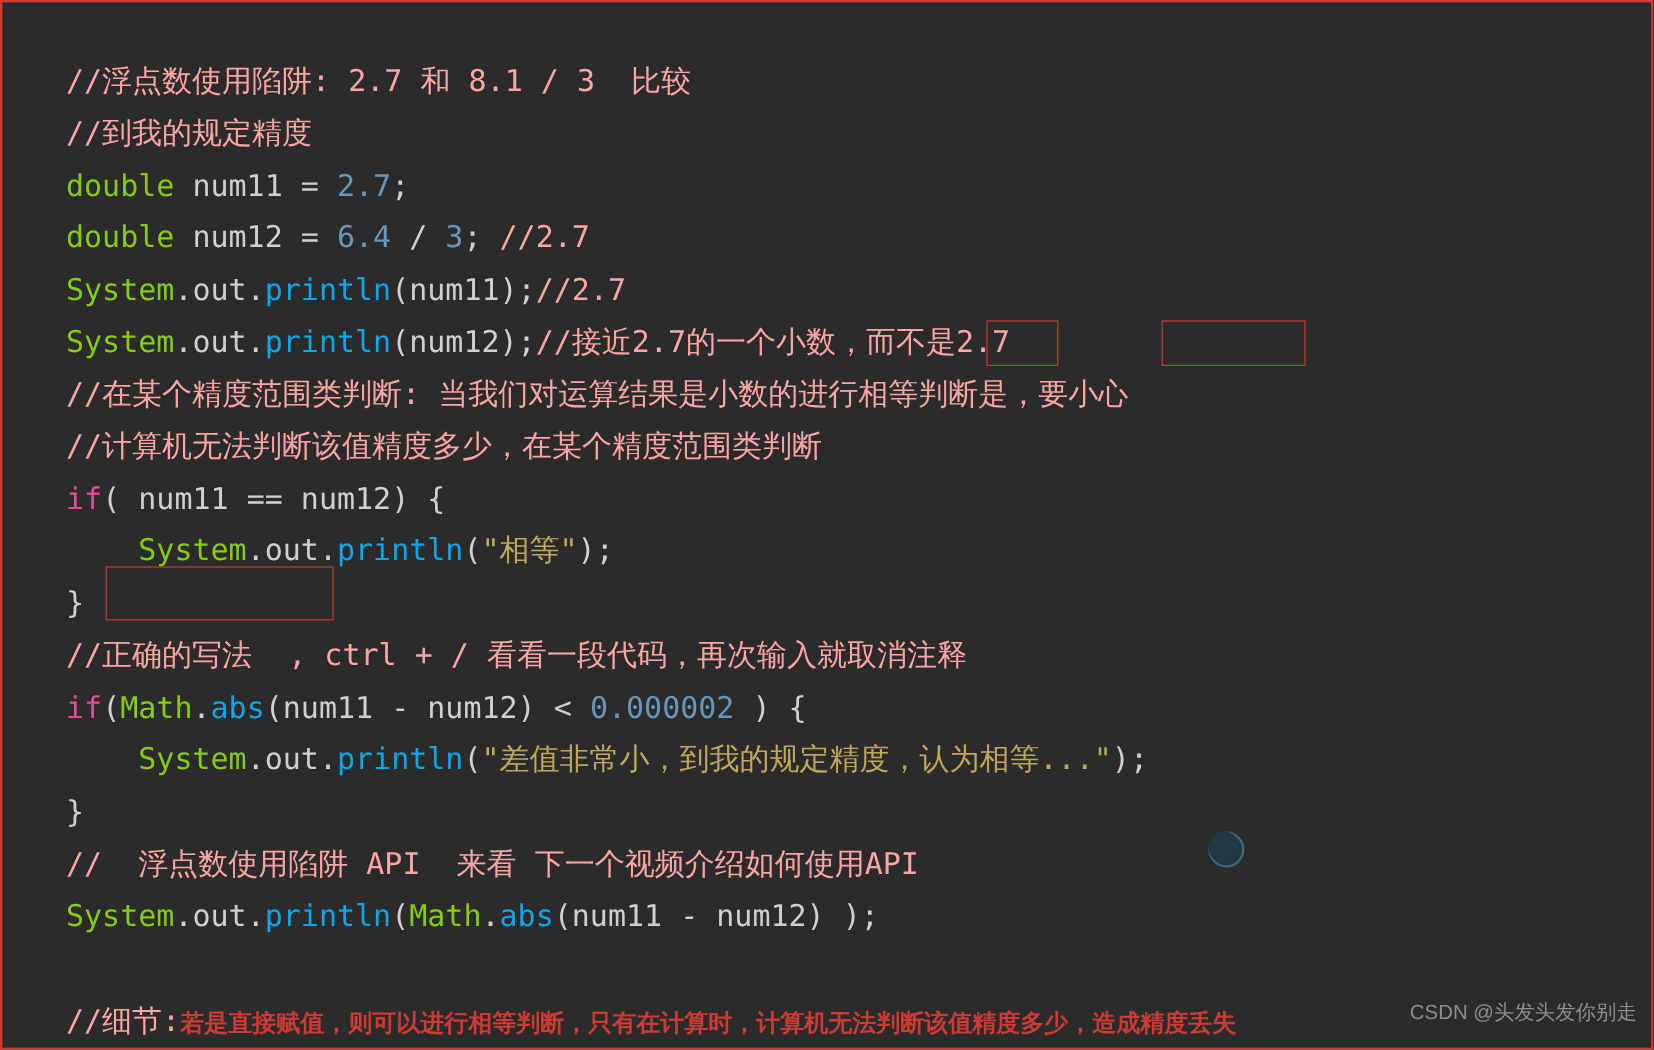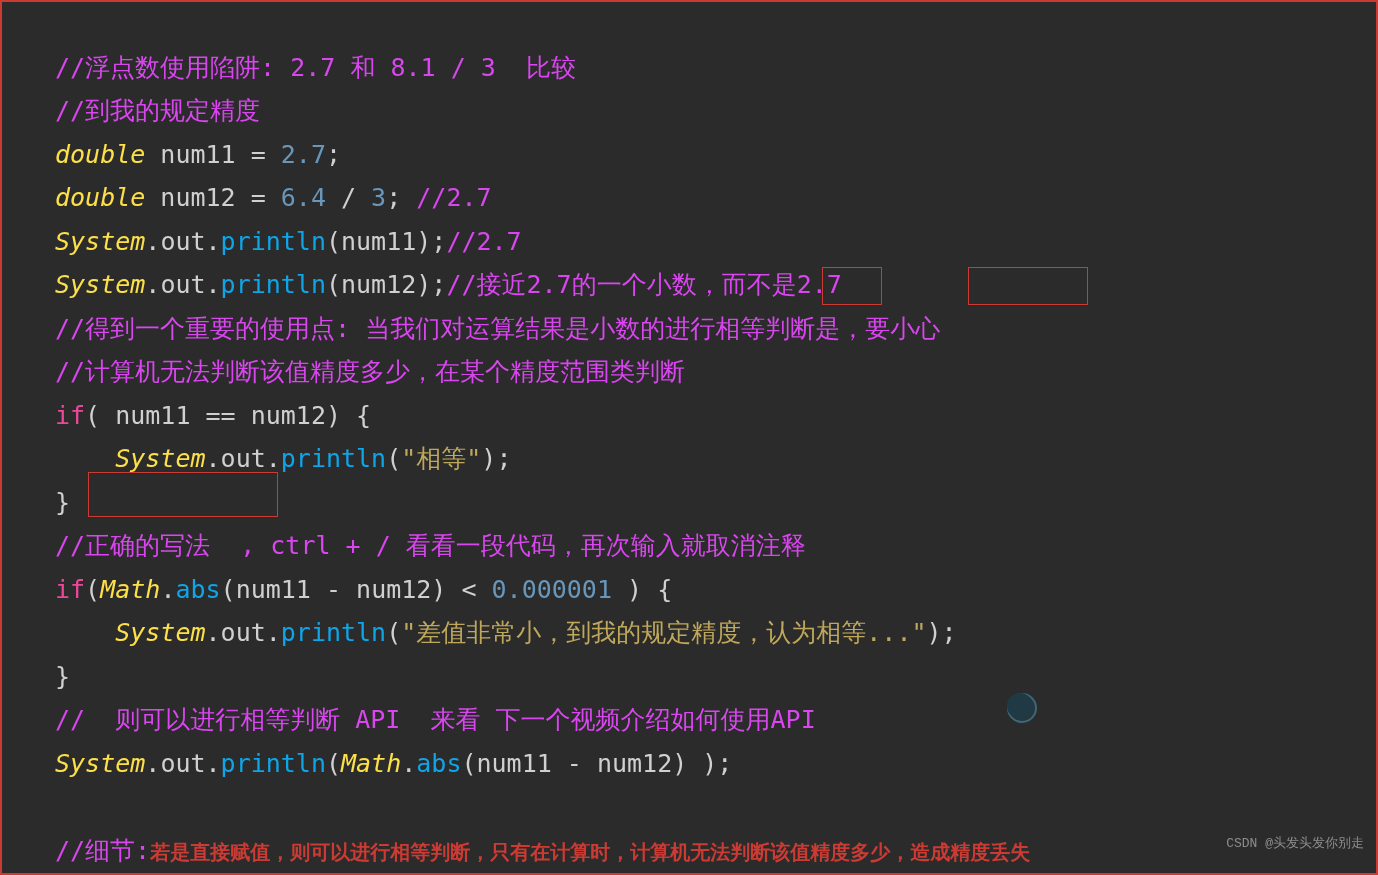--- a/index.html
+++ b/index.html
@@ -16,23 +16,23 @@
   .frame{
     position:absolute;inset:0;
     border:2px solid #cc3b33;
     box-sizing:border-box;
   }
   .code{
     position:absolute;
     left:55px;top:2px;right:10px;
     white-space:pre;
   }
-  .cm{color:#d946ef}           
+  .cm{color:#fca5a5}           
   .kw{color:#ec4899}           
-  .ty{color:#fde047;font-style:italic}   
+  .ty{color:#84cc16;}   
   .id{color:#d0d0d0}           
   .op{color:#d0d0d0}
   .num{color:#6897bb}          
   .str{color:#bfa85a}          
   .fn{color:#0ea5e9}           
   .pn{color:#d0d0d0}           
   .red-note{
     color:#cc3b33;font-size:20px;font-weight:bold;
     font-family:Liberation Mono, monospace;
     letter-spacing:0px;
@@ -42,46 +42,46 @@
     box-sizing:border-box;pointer-events:none;
   }
   .cursor{
     position:absolute;width:26px;height:26px;border:2px solid #3a6a7a;
     border-radius:50%;background:rgba(40,60,70,.6);
     display:flex;align-items:center;justify-content:center;
     color:#c8d8e0;font-style:italic;font-family:serif;font-size:16px;
   }
   .watermark{
     position:absolute;right:14px;bottom:10px;
-    color:rgba(220,220,220,.55);font-size:13px;
-    font-family:Liberation Mono, monospace;
+    color:rgba(220,220,220,.55);font-size:17px;
+    font-family:Liberation Sans, sans-serif;
   }
 </style>
 </head>
 <body>
 
 <div class="frame"></div>
 
 <div class="code">
 <span class="cm">//浮点数使用陷阱: 2.7 和 8.1 / 3  比较</span>
 <span class="cm">//到我的规定精度</span>
 <span class="ty">double</span><span class="id"> num11 </span><span class="op">=</span><span> </span><span class="num">2.7</span><span class="pn">;</span>
 <span class="ty">double</span><span class="id"> num12 </span><span class="op">=</span><span> </span><span class="num">6.4</span><span class="op"> / </span><span class="num">3</span><span class="pn">;</span><span class="cm"> //2.7</span>
 <span class="ty">System</span><span class="pn">.</span><span class="id">out</span><span class="pn">.</span><span class="fn">println</span><span class="pn">(</span><span class="id">num11</span><span class="pn">)</span><span class="pn">;</span><span class="cm">//2.7</span>
 <span class="ty">System</span><span class="pn">.</span><span class="id">out</span><span class="pn">.</span><span class="fn">println</span><span class="pn">(</span><span class="id">num12</span><span class="pn">)</span><span class="pn">;</span><span class="cm">//接近2.7的一个小数，而不是2.7</span>
-<span class="cm">//得到一个重要的使用点: 当我们对运算结果是小数的进行相等判断是，要小心</span>
+<span class="cm">//在某个精度范围类判断: 当我们对运算结果是小数的进行相等判断是，要小心</span>
 <span class="cm">//计算机无法判断该值精度多少，在某个精度范围类判断</span>
 <span class="kw">if</span><span class="id">( num11 </span><span class="op">==</span><span class="id"> num12) {</span>
 <span>    </span><span class="ty">System</span><span class="pn">.</span><span class="id">out</span><span class="pn">.</span><span class="fn">println</span><span class="pn">(</span><span class="str">"相等"</span><span class="pn">)</span><span class="pn">;</span>
 <span class="pn">}</span>
 <span class="cm">//正确的写法  , ctrl + / 看看一段代码，再次输入就取消注释</span>
-<span class="kw">if</span><span class="pn">(</span><span class="ty">Math</span><span class="pn">.</span><span class="fn">abs</span><span class="id">(num11 </span><span class="op">-</span><span class="id"> num12) </span><span class="op">&lt;</span><span class="num"> 0.000001 </span><span class="id">) {</span>
+<span class="kw">if</span><span class="pn">(</span><span class="ty">Math</span><span class="pn">.</span><span class="fn">abs</span><span class="id">(num11 </span><span class="op">-</span><span class="id"> num12) </span><span class="op">&lt;</span><span class="num"> 0.000002 </span><span class="id">) {</span>
 <span>    </span><span class="ty">System</span><span class="pn">.</span><span class="id">out</span><span class="pn">.</span><span class="fn">println</span><span class="pn">(</span><span class="str">"差值非常小，到我的规定精度，认为相等..."</span><span class="pn">)</span><span class="pn">;</span>
 <span class="pn">}</span>
-<span class="cm">//  则可以进行相等判断 API  来看 下一个视频介绍如何使用API</span>
+<span class="cm">//  浮点数使用陷阱 API  来看 下一个视频介绍如何使用API</span>
 <span class="ty">System</span><span class="pn">.</span><span class="id">out</span><span class="pn">.</span><span class="fn">println</span><span class="pn">(</span><span class="ty">Math</span><span class="pn">.</span><span class="fn">abs</span><span class="id">(num11 </span><span class="op">-</span><span class="id"> num12) </span><span class="pn">)</span><span class="pn">;</span>
 
 <span class="cm">//细节:</span><span class="red-note">若是直接赋值，则可以进行相等判断，只有在计算时，计算机无法判断该值精度多少，造成精度丢失</span>
 </div>
 
 <div class="hlbox" style="left:822px;top:267px;width:60px;height:38px"></div>
 <div class="hlbox" style="left:968px;top:267px;width:120px;height:38px"></div>
 <div class="hlbox" style="left:88px;top:472px;width:190px;height:45px"></div>
 
 <div class="cursor" style="left:1007px;top:693px">

